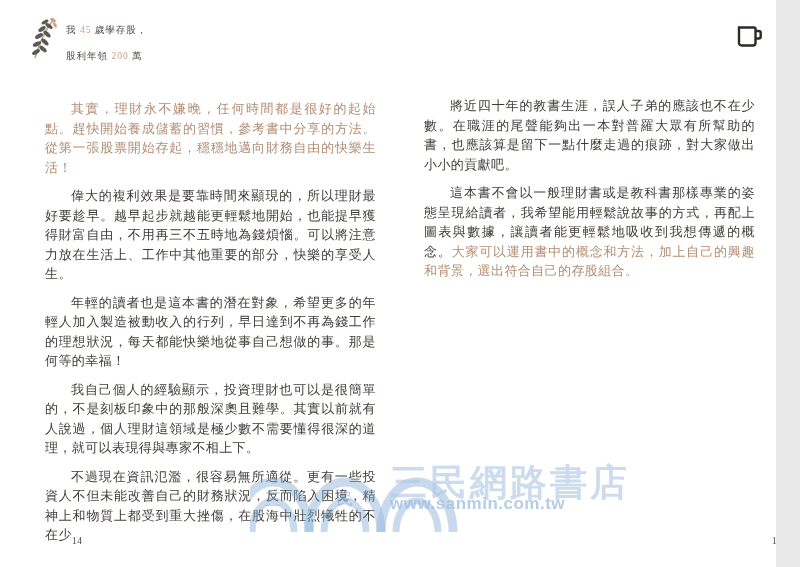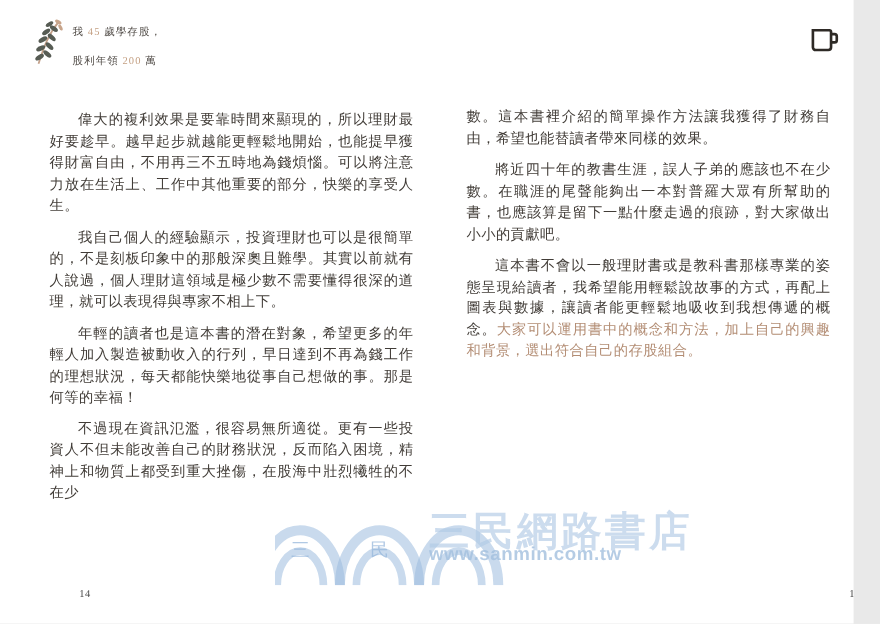--- a/index.html
+++ b/index.html
@@ -76,28 +76,28 @@
   </div>
 
   <span class="mug">
     <svg width="28" height="26" viewBox="0 0 28 26">
       <path d="M4 3.5 H19 a1.5 1.5 0 0 1 1.5 1.5 V19 a2.5 2.5 0 0 1 -2.5 2.5 H6.5 A2.5 2.5 0 0 1 4 19 Z" fill="none" stroke="#2e2a26" stroke-width="2.4"></path>
       <path d="M20.5 7 h3.2 a2 2 0 0 1 2 2 v3.5 a2 2 0 0 1 -2 2 h-3.2" fill="none" stroke="#2e2a26" stroke-width="2.4"></path>
     </svg>
   </span>
 
   <div id="left-page-text" class="page-text">
+      <p class="para indent"><span class="accent">其實，理財永不嫌晚，任何時間都是很好的起始點。趕快開始養成儲蓄的習慣，參考書中分享的方法。從第一張股票開始存起，穩穩地邁向財務自由的快樂生活！</span></p>
       <p class="para indent"><span>偉大的複利效果是要靠時間來顯現的，所以理財最好要趁早。越早起步就越能更輕鬆地開始，也能提早獲得財富自由，不用再三不五時地為錢煩惱。可以將注意力放在生活上、工作中其他重要的部分，快樂的享受人生。</span></p>
+      <p class="para indent"><span>年輕的讀者也是這本書的潛在對象，希望更多的年輕人加入製造被動收入的行列，早日達到不再為錢工作的理想狀況，每天都能快樂地從事自己想做的事。那是何等的幸福！</span></p>
       <p class="para indent"><span>我自己個人的經驗顯示，投資理財也可以是很簡單的，不是刻板印象中的那般深奧且難學。其實以前就有人說過，個人理財這領域是極少數不需要懂得很深的道理，就可以表現得與專家不相上下。</span></p>
-      <p class="para indent"><span>年輕的讀者也是這本書的潛在對象，希望更多的年輕人加入製造被動收入的行列，早日達到不再為錢工作的理想狀況，每天都能快樂地從事自己想做的事。那是何等的幸福！</span></p>
       <p class="para indent"><span>不過現在資訊氾濫，很容易無所適從。更有一些投資人不但未能改善自己的財務狀況，反而陷入困境，精神上和物質上都受到重大挫傷，在股海中壯烈犧牲的不在少</span></p>
     </div>
 
   <div id="right-page-text" class="page-text">
-      <p class="para"><span>數。這本書裡介紹的簡單操作方法讓我獲得了財務自由，希望也能替讀者帶來同樣的效果。</span></p>
       <p class="para indent"><span>將近四十年的教書生涯，誤人子弟的應該也不在少數。在職涯的尾聲能夠出一本對普羅大眾有所幫助的書，也應該算是留下一點什麼走過的痕跡，對大家做出小小的貢獻吧。</span></p>
       <p class="para indent"><span>這本書不會以一般理財書或是教科書那樣專業的姿態呈現給讀者，我希望能用輕鬆說故事的方式，再配上圖表與數據，讓讀者能更輕鬆地吸收到我想傳遞的概念。</span><span class="accent">大家可以運用書中的概念和方法，加上自己的興趣和背景，選出符合自己的存股組合。</span></p>
     </div>
 
   <div id="pageno-left" class="pageno">14</div>
   <div id="pageno-right" class="pageno">15</div>
 
   <div class="watermark">
     <span class="wm-arches">
       <svg width="240" height="80" viewBox="0 0 240 80">

